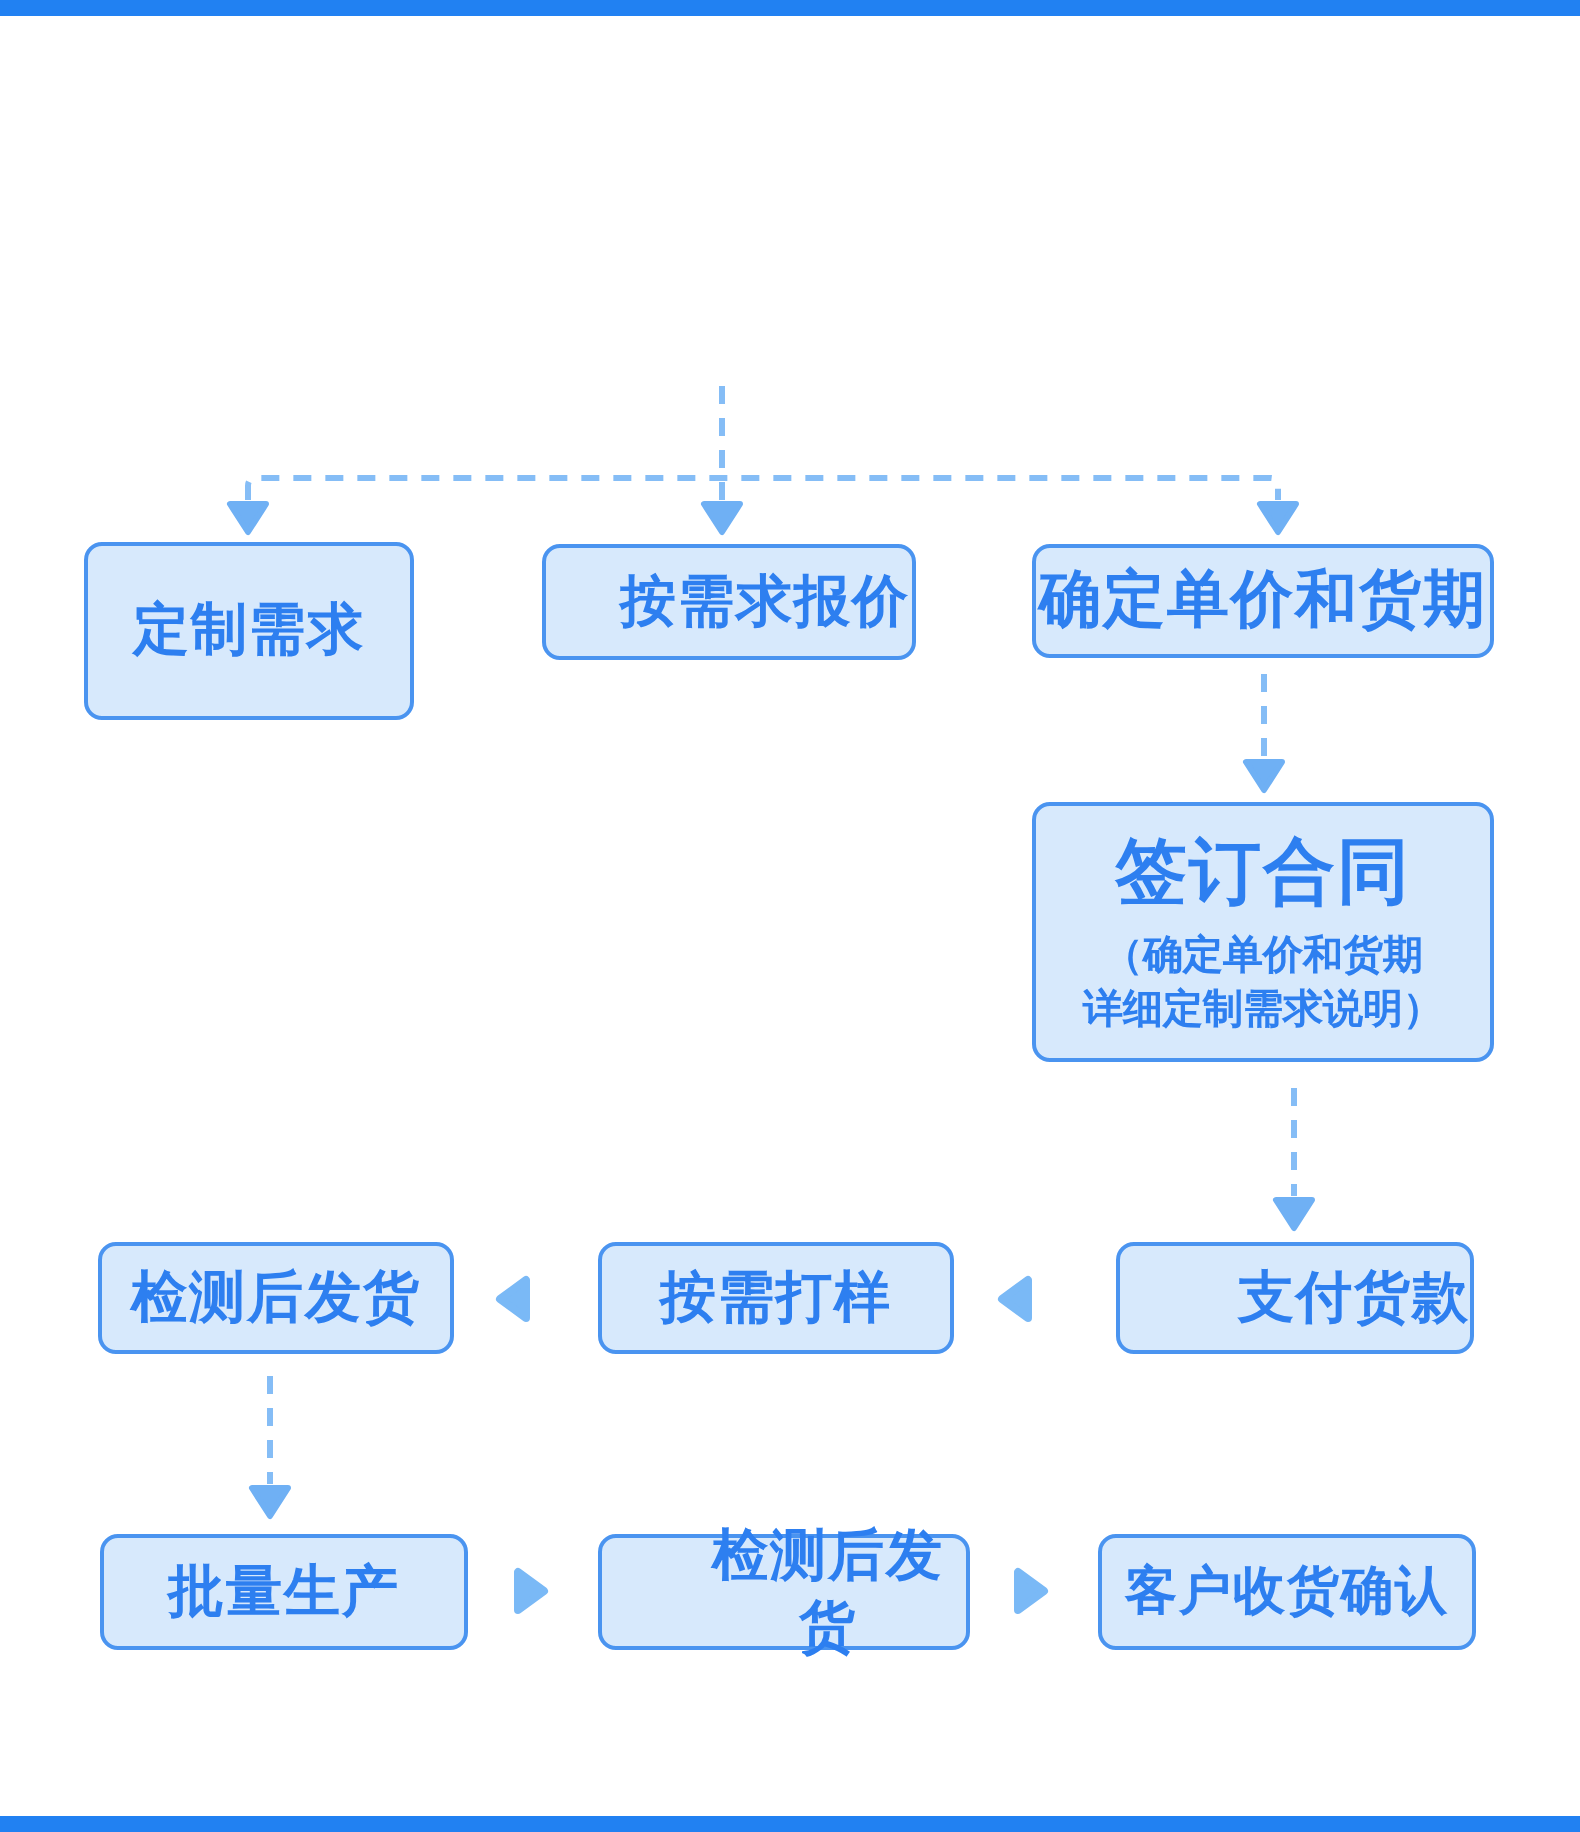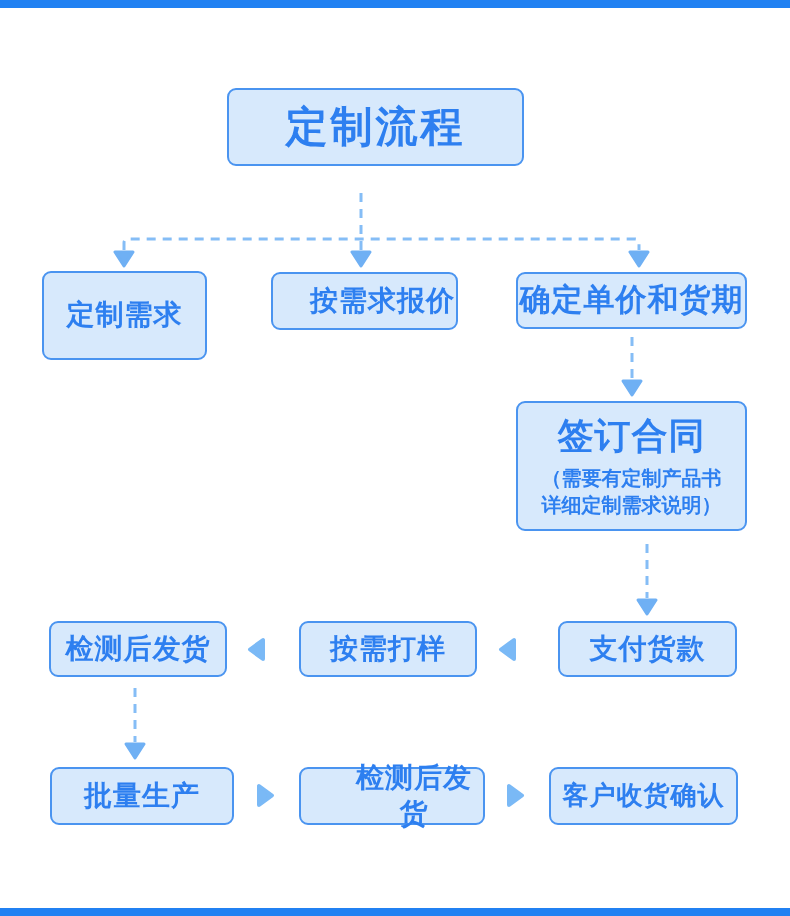--- a/index.html
+++ b/index.html
@@ -52,21 +52,21 @@
   .box-customer-request { left: 42px;  top: 271px; width: 165px; height: 89px; font-size: 28px; }
   .box-quote            { left: 271px; top: 272px; width: 187px; height: 58px; font-size: 28px; padding-left: 36px; }
   .box-price-delivery   { left: 516px; top: 272px; width: 231px; height: 57px; font-size: 31px; }
 
   .box-contract { left: 516px; top: 401px; width: 231px; height: 130px; }
   .box-contract .contract-title { font-size: 36px; margin-bottom: 6px; }
   .box-contract .contract-note  { font-size: 20px; line-height: 1.35; letter-spacing: 0; }
 
   .box-confirm-sample  { left: 49px;  top: 621px; width: 178px; height: 56px; font-size: 28px; }
   .box-make-sample     { left: 299px; top: 621px; width: 178px; height: 56px; font-size: 28px; }
-  .box-payment         { left: 558px; top: 621px; width: 179px; height: 56px; font-size: 28px; }
+  .box-payment         { left: 558px; top: 621px; width: 179px; height: 56px; font-size: 28px; align-items: flex-end; }
 
   .box-mass-production { left: 50px;  top: 767px; width: 184px; height: 58px; font-size: 28px; }
   .box-inspect-ship    { left: 299px; top: 767px; width: 186px; height: 58px; font-size: 28px; padding-left: 44px; }
   .box-receipt-confirm { left: 549px; top: 767px; width: 189px; height: 58px; font-size: 26px; }
 
   .connector-layer {
     position: absolute;
     left: 0; top: 0;
     width: 790px;
     height: 916px;
@@ -119,37 +119,34 @@
     <path class="dash" d="M 135 688 L 135 742"></path>
     <polygon class="arrowhead" points="126,744 144,744 135,758"></polygon>
 
     <polygon class="side-triangle" points="263,640 263,659 250,649.5"></polygon>
     <polygon class="side-triangle" points="514,640 514,659 501,649.5"></polygon>
 
     <polygon class="side-triangle" points="259,786 259,805 272,795.5"></polygon>
     <polygon class="side-triangle" points="509,786 509,805 522,795.5"></polygon>
   </svg>
 
-  <div class="flow-box title-box">
-    <span>定制流程</span>
-  </div>
 
   <div class="flow-box box-customer-request">
     <span>定制需求</span>
   </div>
   <div class="flow-box box-quote">
     <span>按需求报价</span>
   </div>
   <div class="flow-box box-price-delivery">
     <span>确定单价和货期</span>
   </div>
 
   <div class="flow-box box-contract">
     <span class="contract-title">签订合同</span>
-    <span class="contract-note">（需要有定制产品书</span>
+    <span class="contract-note">（确定单价和货期</span>
     <span class="contract-note">详细定制需求说明）</span>
   </div>
 
   <div class="flow-box box-confirm-sample">
     <span>检测后发货</span>
   </div>
   <div class="flow-box box-make-sample">
     <span>按需打样</span>
   </div>
   <div class="flow-box box-payment">

